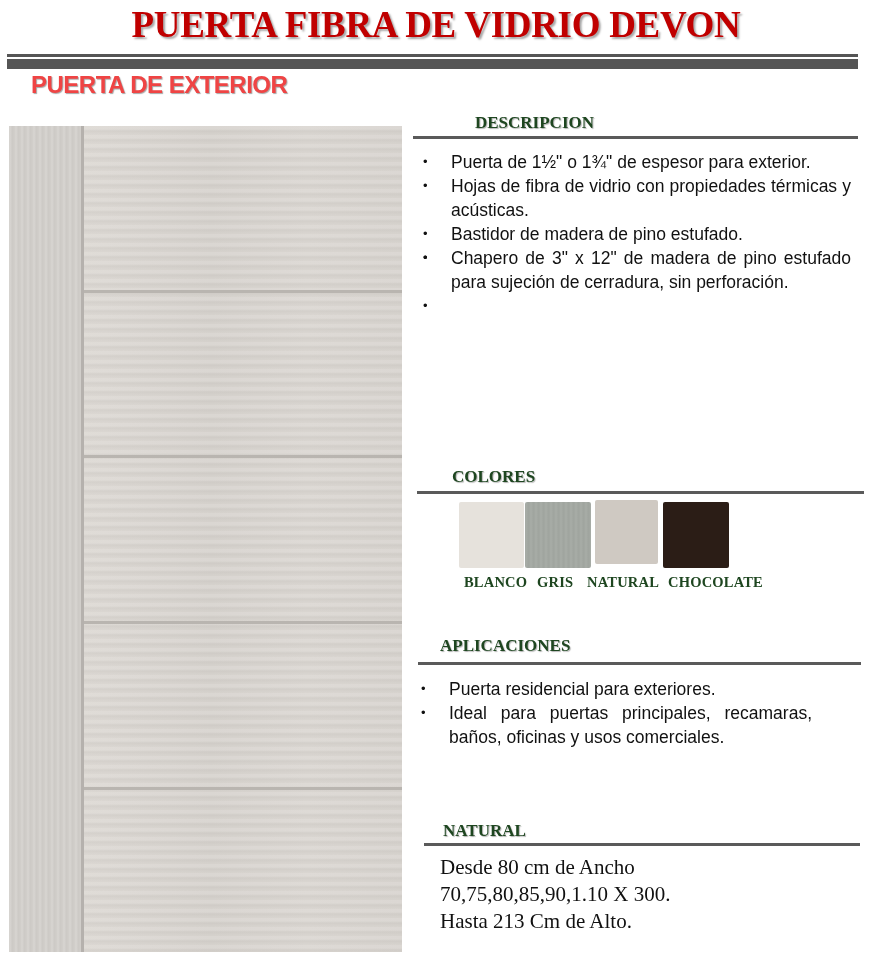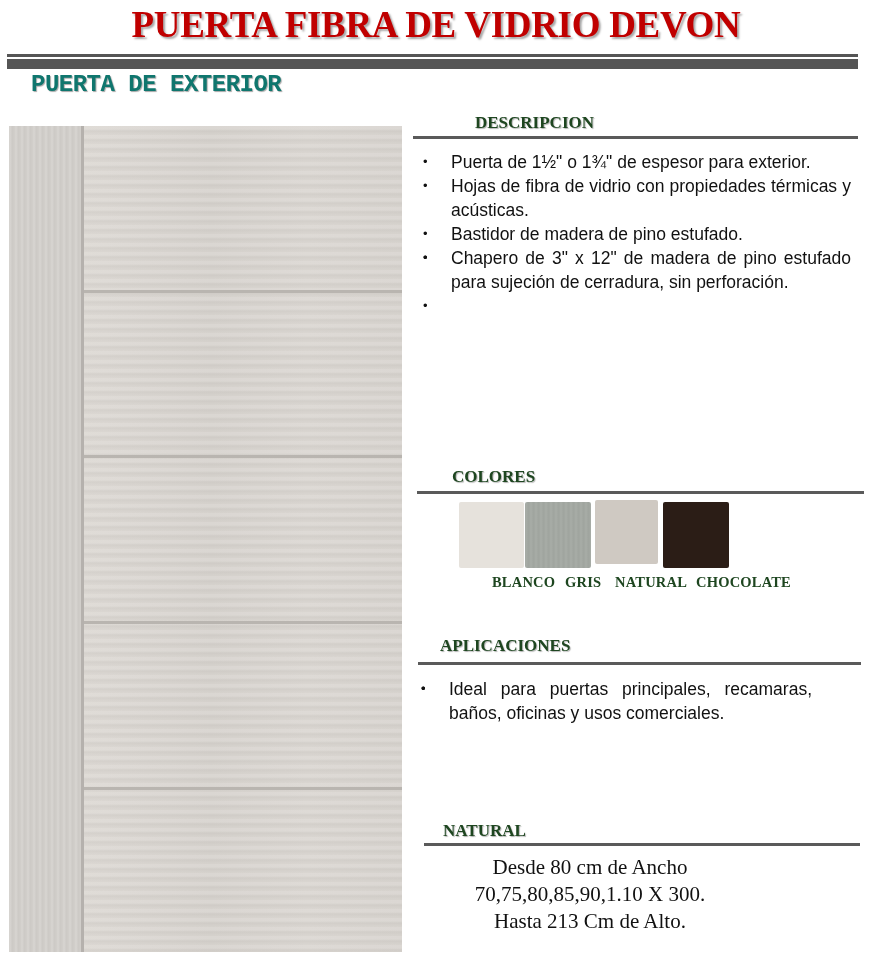--- a/index.html
+++ b/index.html
@@ -11,22 +11,22 @@
     font-family: "Liberation Serif", serif; font-weight: bold;
     font-size: 37px; color: #c00000; letter-spacing: -0.3px;
     text-shadow: 2px 2px 2px rgba(0,0,0,0.35);
     transform: scaleY(1.05);
   }
   .rule-thin { left: 7px; top: 54px; width: 851px; height: 3px; background: #555555; }
   .rule-thick { left: 7px; top: 59px; width: 851px; height: 10px; background: #555555; }
 
   .subtitle {
     left: 31px; top: 71px;
-    font-family: Liberation Mono, monospace; font-weight: bold;
-    font-size: 24px; color: #0f766e; letter-spacing: -0.5px;
+    font-family: Liberation Sans, sans-serif; font-weight: bold;
+    font-size: 24px; color: #ef4444; letter-spacing: -0.5px;
     text-shadow: 1px 1px 1px rgba(0,0,0,0.35);
   }
 
   
   .door {
     left: 9px; top: 126px; width: 393px; height: 826px;
     background: #d8d4cf;
     overflow: hidden;
   }
   .door .stile {
@@ -65,25 +65,25 @@
   }
   .bullets li { position: relative; padding-left: 34px; text-align: justify; text-align-last: left; }
   .bullets li .dot {
     position: absolute; left: 6px; top: 0; font-size: 13px;
   }
 
   .swatch { position: absolute; border-radius: 2px; }
   .swatch-label {
     position: absolute; top: 574px;
     font-family: "Liberation Serif", serif; font-weight: bold;
-    font-size: 14.5px; color: #1e4620; letter-spacing: 0.2px; margin-left: 28px;
+    font-size: 14.5px; color: #1e4620; letter-spacing: 0.2px;
   }
 
   .medidas {
-    left: 440px; top: 854px; width: 300px; text-align: center;
+    left: 440px; top: 854px; width: 300px; 
     font-family: "Liberation Serif", serif; font-size: 21px; line-height: 27px; color: #111111;
   }
 </style>
 </head>
 <body>
 
 <div class="abs title">PUERTA FIBRA DE VIDRIO DEVON</div>
 <div class="abs rule-thin"></div>
 <div class="abs rule-thick"></div>
 <div class="abs subtitle">PUERTA DE EXTERIOR</div>
@@ -118,21 +118,21 @@
 <div class="swatch" style="left:663px; top:502px; width:66px; height:66px; background:#2b1d16;"></div>
 
 <div class="swatch-label" style="left:464px;">BLANCO</div>
 <div class="swatch-label" style="left:537px;">GRIS</div>
 <div class="swatch-label" style="left:587px;">NATURAL</div>
 <div class="swatch-label" style="left:668px;">CHOCOLATE</div>
 
 <div class="abs sec-head" style="left:440px; top:636px;">APLICACIONES</div>
 <div class="abs sec-rule" style="left:418px; top:662px; width:443px;"></div>
 <ul class="abs bullets" style="left:415px; top:677px; width:397px;">
-  <li><span class="dot">•</span></li>
+  <li><span class="dot">•</span><span>Puerta residencial para exteriores.</span></li>
   <li><span class="dot">•</span><span>Ideal para puertas principales, recamaras, baños, oficinas y usos comerciales.</span></li>
 </ul>
 
 <div class="abs sec-head" style="left:443px; top:821px;">NATURAL</div>
 <div class="abs sec-rule" style="left:424px; top:843px; width:436px;"></div>
 <div class="abs medidas">
   <div>Desde 80 cm de Ancho</div>
   <div>70,75,80,85,90,1.10 X 300.</div>
   <div>Hasta 213 Cm de Alto.</div>
 </div>

